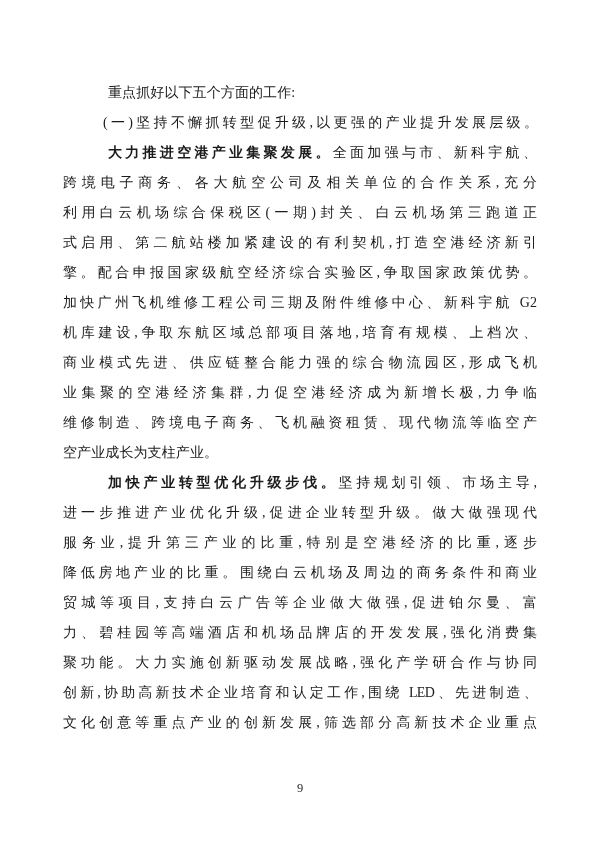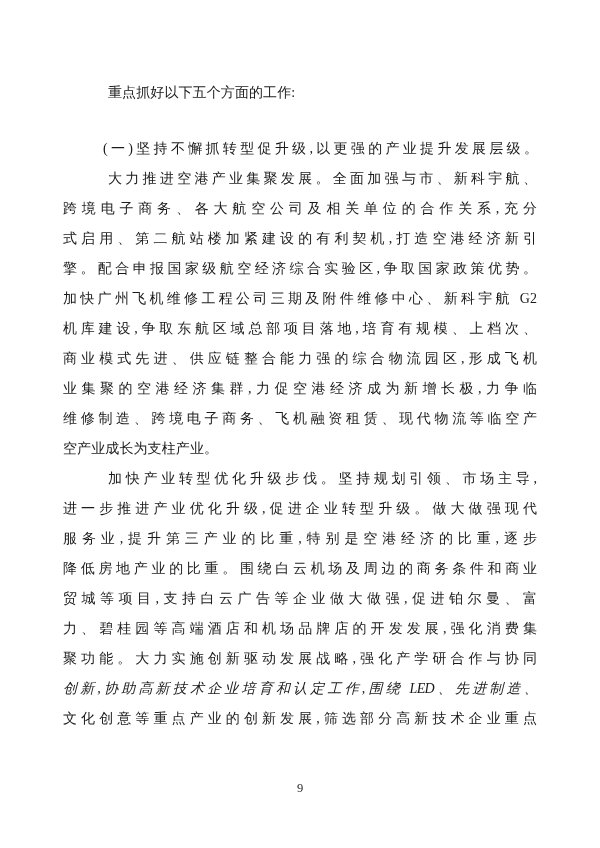--- a/index.html
+++ b/index.html
@@ -36,28 +36,26 @@
     text-align-last: left;
   }
   .line.indent {
     text-indent: 45px;
   }
   .line.indent-sm {
     text-indent: 40px;
   }
   .line.tight {
     letter-spacing: -0.95px;
-    margin-top: 26px;
   }
   .line.tight2 {
     letter-spacing: -0.7px;
-    font-style: italic;
   }
   .lead-bold {
-    font-weight: normal;
+    font-weight: bold;
   }
   .page-number {
     position: absolute;
     top: 781px;
     left: 0;
     width: 100%;
     text-align: center;
     font-size: 12.5px;
     line-height: 15px;
     color: #2a2a2a;
@@ -69,20 +67,21 @@
 <div class="page">
   <div class="body-text">
 
     <div class="line indent short">重点抓好以下五个方面的工作:</div>
 
     <div class="line indent-sm tight">(一)坚持不懈抓转型促升级,以更强的产业提升发展层级。</div>
 
     <div class="line indent"><span class="lead-bold">大力推进空港产业集聚发展。</span><span>全面加强与市、新科宇航、</span></div>
 
     <div class="line">跨境电子商务、各大航空公司及相关单位的合作关系,充分</div>
+    <div class="line">利用白云机场综合保税区(一期)封关、白云机场第三跑道正</div>
     <div class="line">式启用、第二航站楼加紧建设的有利契机,打造空港经济新引</div>
     <div class="line">擎。配合申报国家级航空经济综合实验区,争取国家政策优势。</div>
     <div class="line">加快广州飞机维修工程公司三期及附件维修中心、新科宇航 G2</div>
     <div class="line">机库建设,争取东航区域总部项目落地,培育有规模、上档次、</div>
     <div class="line">商业模式先进、供应链整合能力强的综合物流园区,形成飞机</div>
     <div class="line">业集聚的空港经济集群,力促空港经济成为新增长极,力争临</div>
     <div class="line">维修制造、跨境电子商务、飞机融资租赁、现代物流等临空产</div>
 
     <div class="line short">空产业成长为支柱产业。</div>
 

